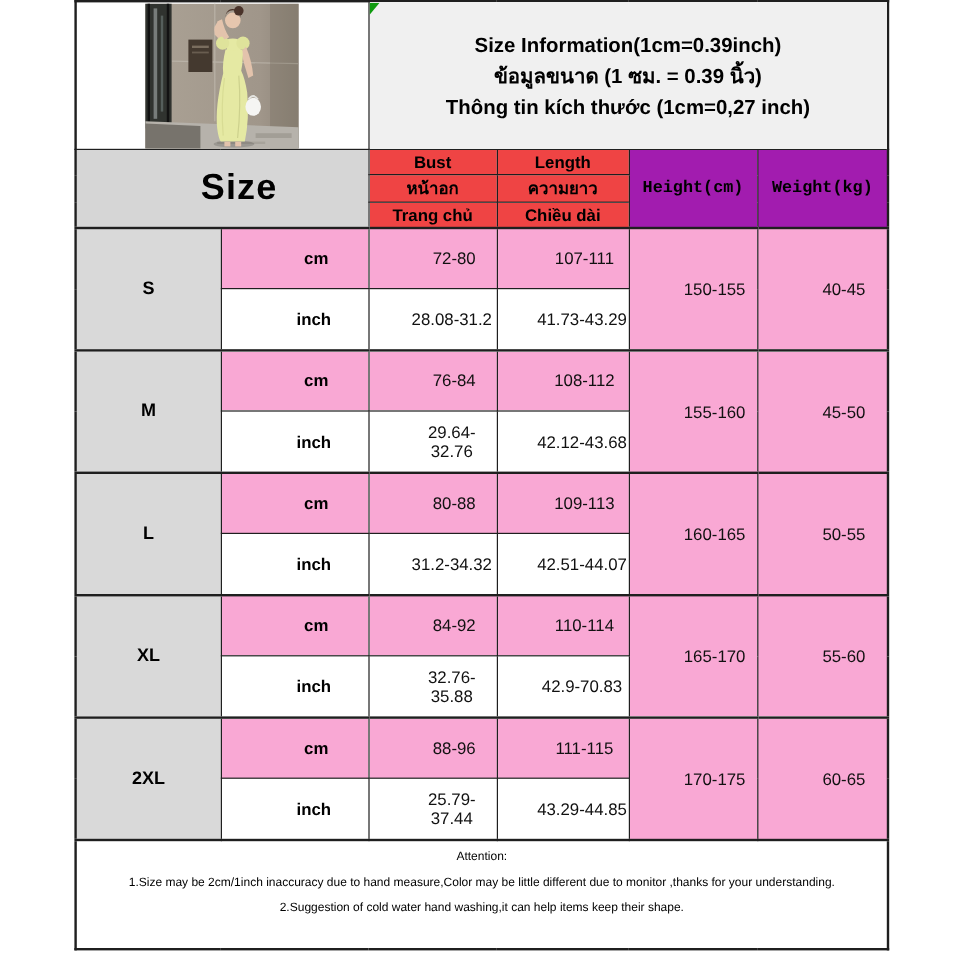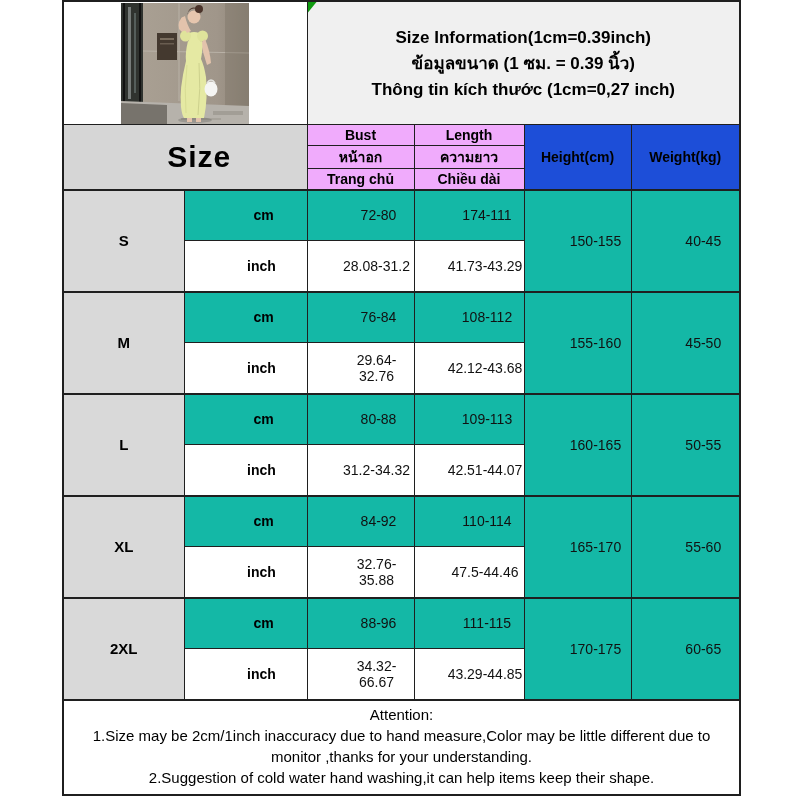--- a/index.html
+++ b/index.html
@@ -44,39 +44,39 @@
     padding-top: 2px;
   }
   .corner-marker {
     position: absolute; top: 0; left: 0;
     width: 9px; height: 11px;
     background: #0f9b0f;
     clip-path: polygon(0 0, 100% 0, 0 100%);
   }
 
   
-  td.col-head { background: #f0abfc; font-weight: bold; height: 21px; }
+  td.col-head { background: #ef4444; font-weight: bold; height: 21px; }
   td.size-head { background: #d6d6d6; font-weight: bold; font-size: 30px; letter-spacing: 1px; padding-left: 28px; }
-  td.span-head { background: #1d4ed8; font-weight: bold; }
+  td.span-head { background: #a21caf; font-weight: bold; font-family: Liberation Mono, monospace; }
 
   
   td.size-label { background: #d9d9d9; font-weight: bold; font-size: 15px; }
   td.unit-label { font-weight: bold; }
   tr.row-cm td { height: 51px; }
   tr.row-inch td { height: 51px; padding-left: 32px; }
-  td.bg-light { background: #14b8a6; padding-left: 36px; }
+  td.bg-light { background: #f9a8d4; padding-left: 36px; }
   td.bg-white { background: #ffffff; }
   td.value { font-weight: normal; color: #111; font-size: 14px; }
 
   
   td.attention-cell {
     border-top: 2px solid #1f1f1f;
     background: #fff;
     height: 91px;
-    font-size: 15px;
+    font-size: 10px;
     line-height: 21px;
     padding: 3px 6px 6px 6px;
     vertical-align: top;
   }
 </style>
 </head>
 <body>
 
 <div class="sheet">
   <table class="size-chart">
@@ -160,21 +160,21 @@
     </tr>
     <tr>
       <td class="col-head">Trang chủ</td>
       <td class="col-head">Chiều dài</td>
     </tr>
 
     <tr class="group-start row-cm">
       <td class="size-label" rowspan="2">S</td>
       <td class="unit-label bg-light">cm</td>
       <td class="value bg-light">72-80</td>
-      <td class="value bg-light">174-111</td>
+      <td class="value bg-light">107-111</td>
       <td class="value bg-light" rowspan="2">150-155</td>
       <td class="value bg-light" rowspan="2">40-45</td>
     </tr>
     <tr class="row-inch">
       <td class="unit-label bg-white">inch</td>
       <td class="value bg-white">28.08-31.2</td>
       <td class="value bg-white">41.73-43.29</td>
     </tr>
 
     <tr class="group-start row-cm">
@@ -209,34 +209,34 @@
       <td class="size-label" rowspan="2">XL</td>
       <td class="unit-label bg-light">cm</td>
       <td class="value bg-light">84-92</td>
       <td class="value bg-light">110-114</td>
       <td class="value bg-light" rowspan="2">165-170</td>
       <td class="value bg-light" rowspan="2">55-60</td>
     </tr>
     <tr class="row-inch">
       <td class="unit-label bg-white">inch</td>
       <td class="value bg-white">32.76-35.88</td>
-      <td class="value bg-white">47.5-44.46</td>
+      <td class="value bg-white">42.9-70.83</td>
     </tr>
 
     <tr class="group-start row-cm">
       <td class="size-label" rowspan="2">2XL</td>
       <td class="unit-label bg-light">cm</td>
       <td class="value bg-light">88-96</td>
       <td class="value bg-light">111-115</td>
       <td class="value bg-light" rowspan="2">170-175</td>
       <td class="value bg-light" rowspan="2">60-65</td>
     </tr>
     <tr class="row-inch">
       <td class="unit-label bg-white">inch</td>
-      <td class="value bg-white">34.32-66.67</td>
+      <td class="value bg-white">25.79-37.44</td>
       <td class="value bg-white">43.29-44.85</td>
     </tr>
 
     <tr>
       <td class="attention-cell" colspan="6">
         <div>Attention:</div>
         <div>1.Size may be 2cm/1inch inaccuracy due to hand measure,Color may be little different due to monitor ,thanks for your understanding.</div>
         <div>2.Suggestion of cold water hand washing,it can help items keep their shape.</div>
       </td>
     </tr>

